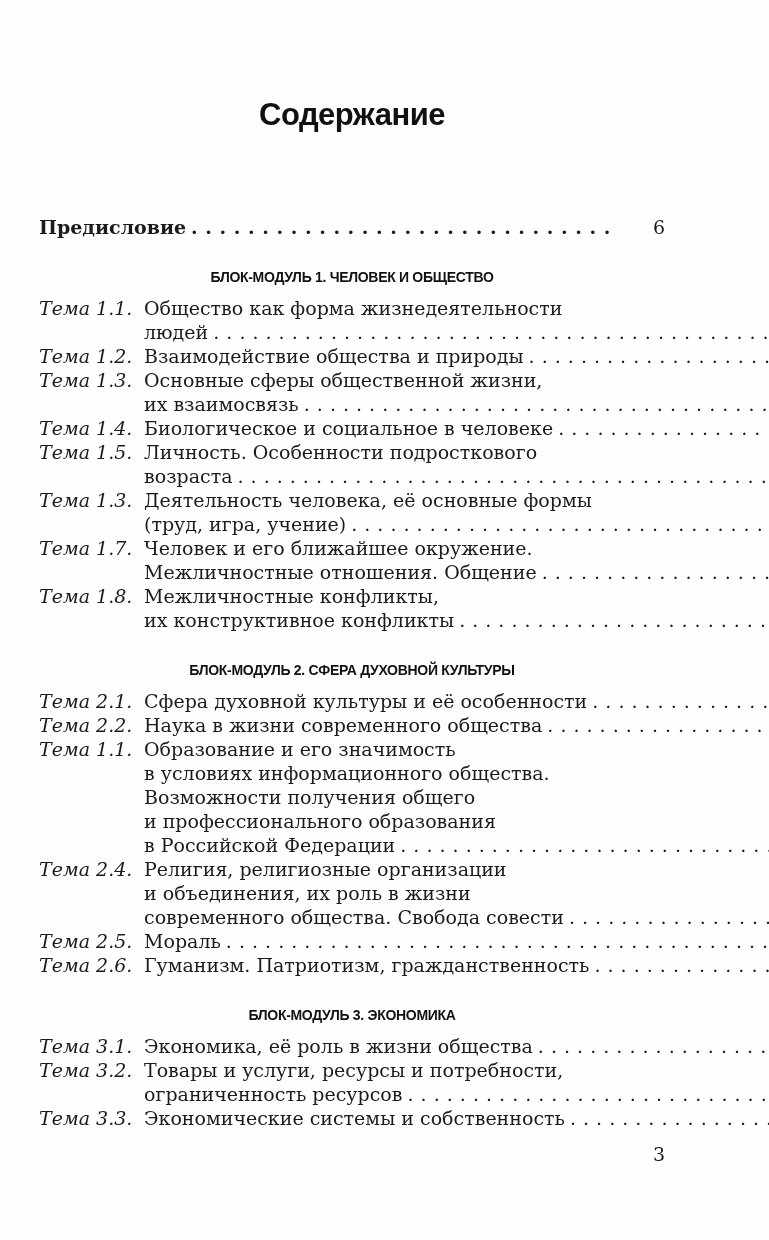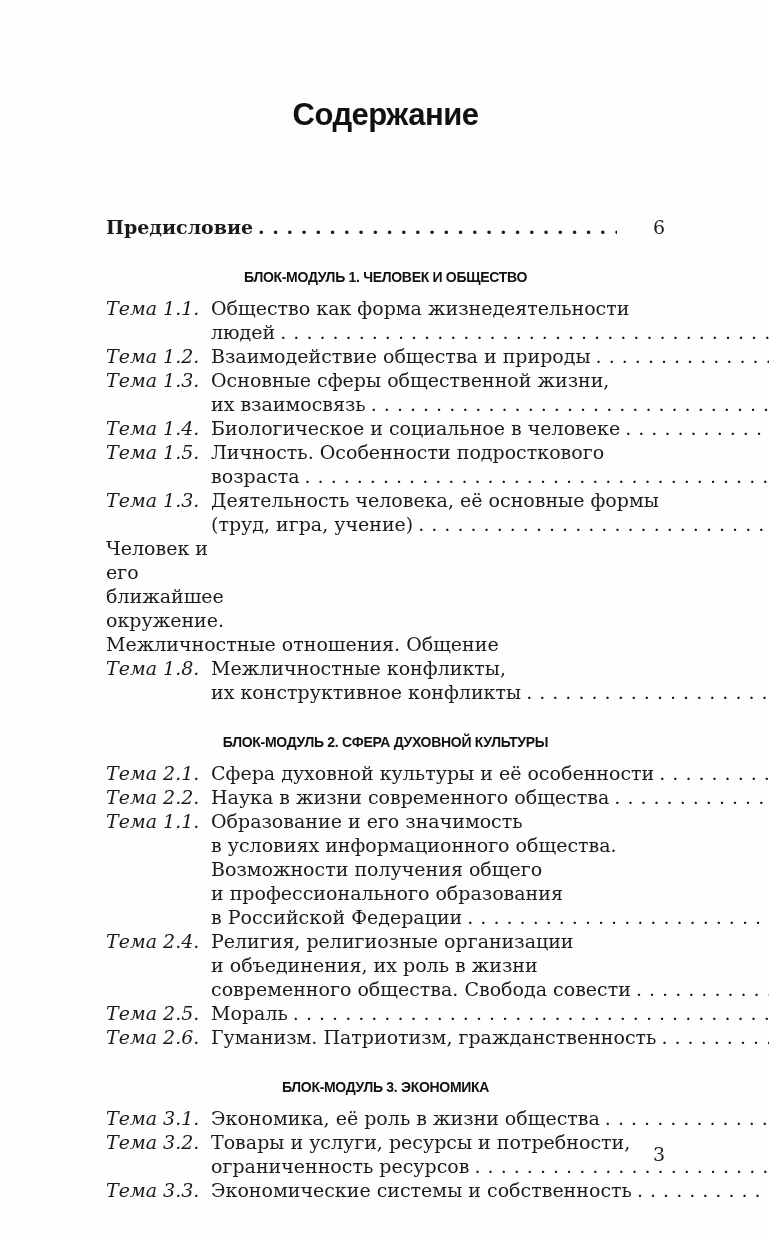--- a/index.html
+++ b/index.html
@@ -6,21 +6,21 @@
   .page {
     position: relative;
     width: 769px;
     height: 1240px;
     box-sizing: border-box;
     background: #fefefe;
     color: #1b1b1b;
     font-family: "DejaVu Serif", serif;
     font-size: 19px;
     line-height: 24px;
-    padding: 98px 104px 0 106px;
+    padding: 98px 104px 0 39px;
     overflow: hidden;
   }
   .title {
     margin: 0;
     text-align: center;
     font-family: "Liberation Sans", sans-serif;
     font-weight: bold;
     font-size: 31px;
     line-height: 34px;
     letter-spacing: -0.5px;
@@ -152,20 +152,21 @@
               <div>Деятельность человека, её основные формы</div>
               <div class="leader-line">
                 <span class="txt">(труд, игра, учение)</span>
                 <span class="dots"></span>
               </div>
             </span>
 
   </div>
 
   <div class="toc-entry">
+    <span class="entry-label">Тема 1.7.</span>
     <span class="entry-body">
               <div>Человек и его ближайшее окружение.</div>
               <div class="leader-line">
                 <span class="txt">Межличностные отношения. Общение</span>
                 <span class="dots"></span>
               </div>
             </span>
 
   </div>
 

